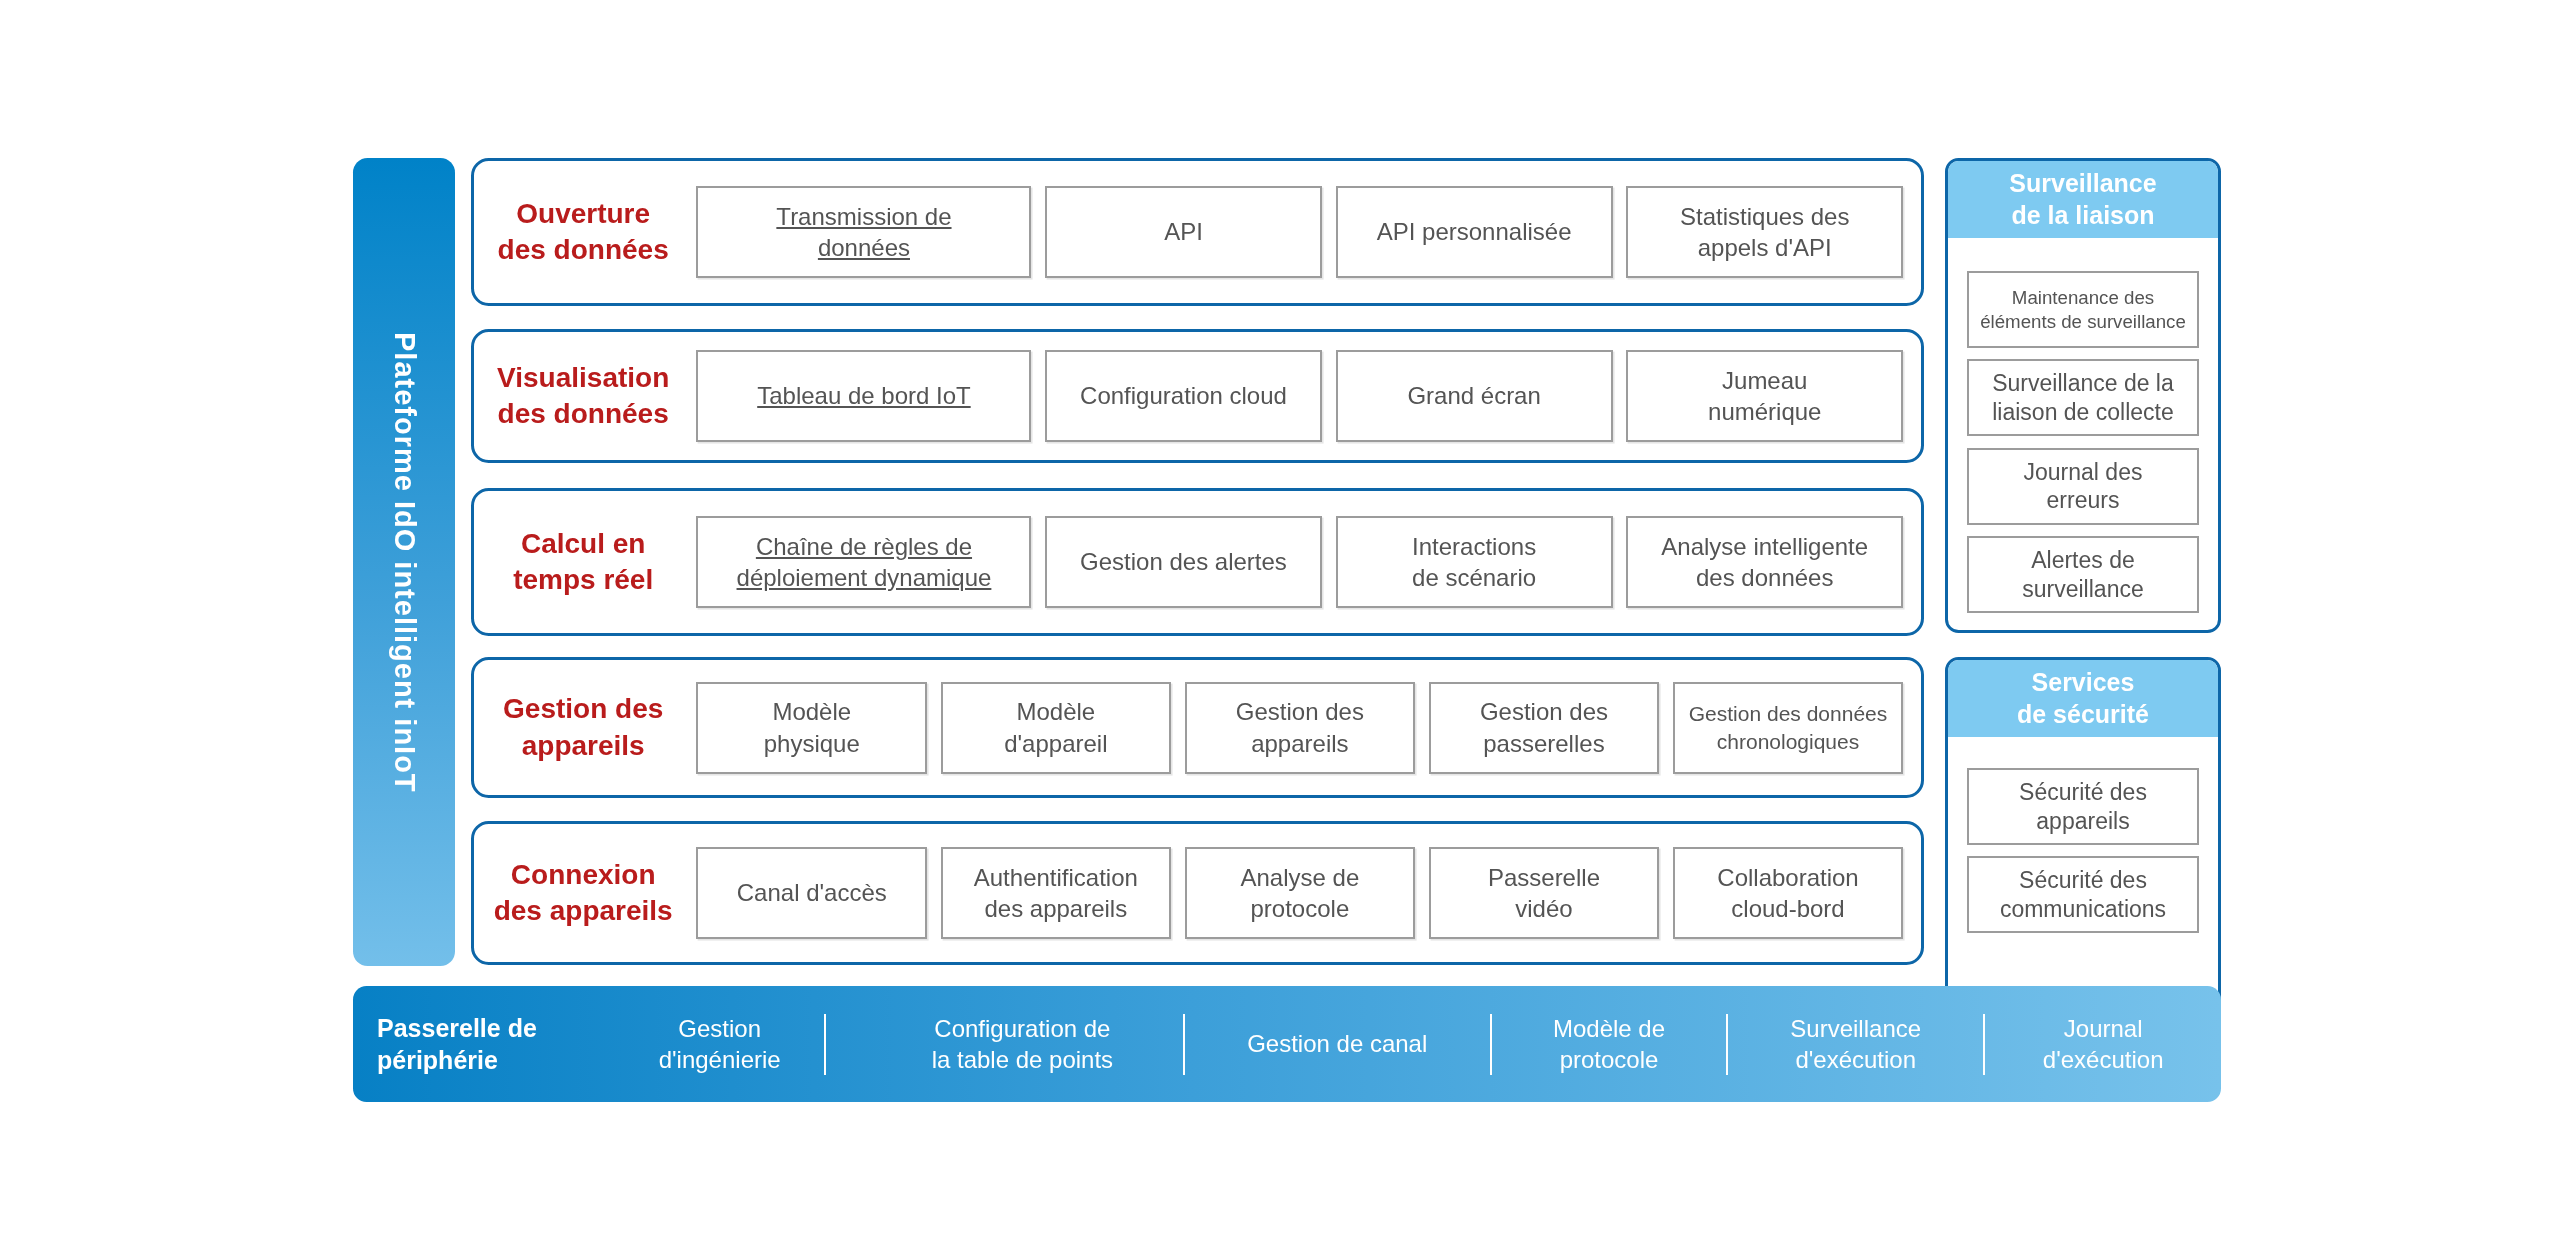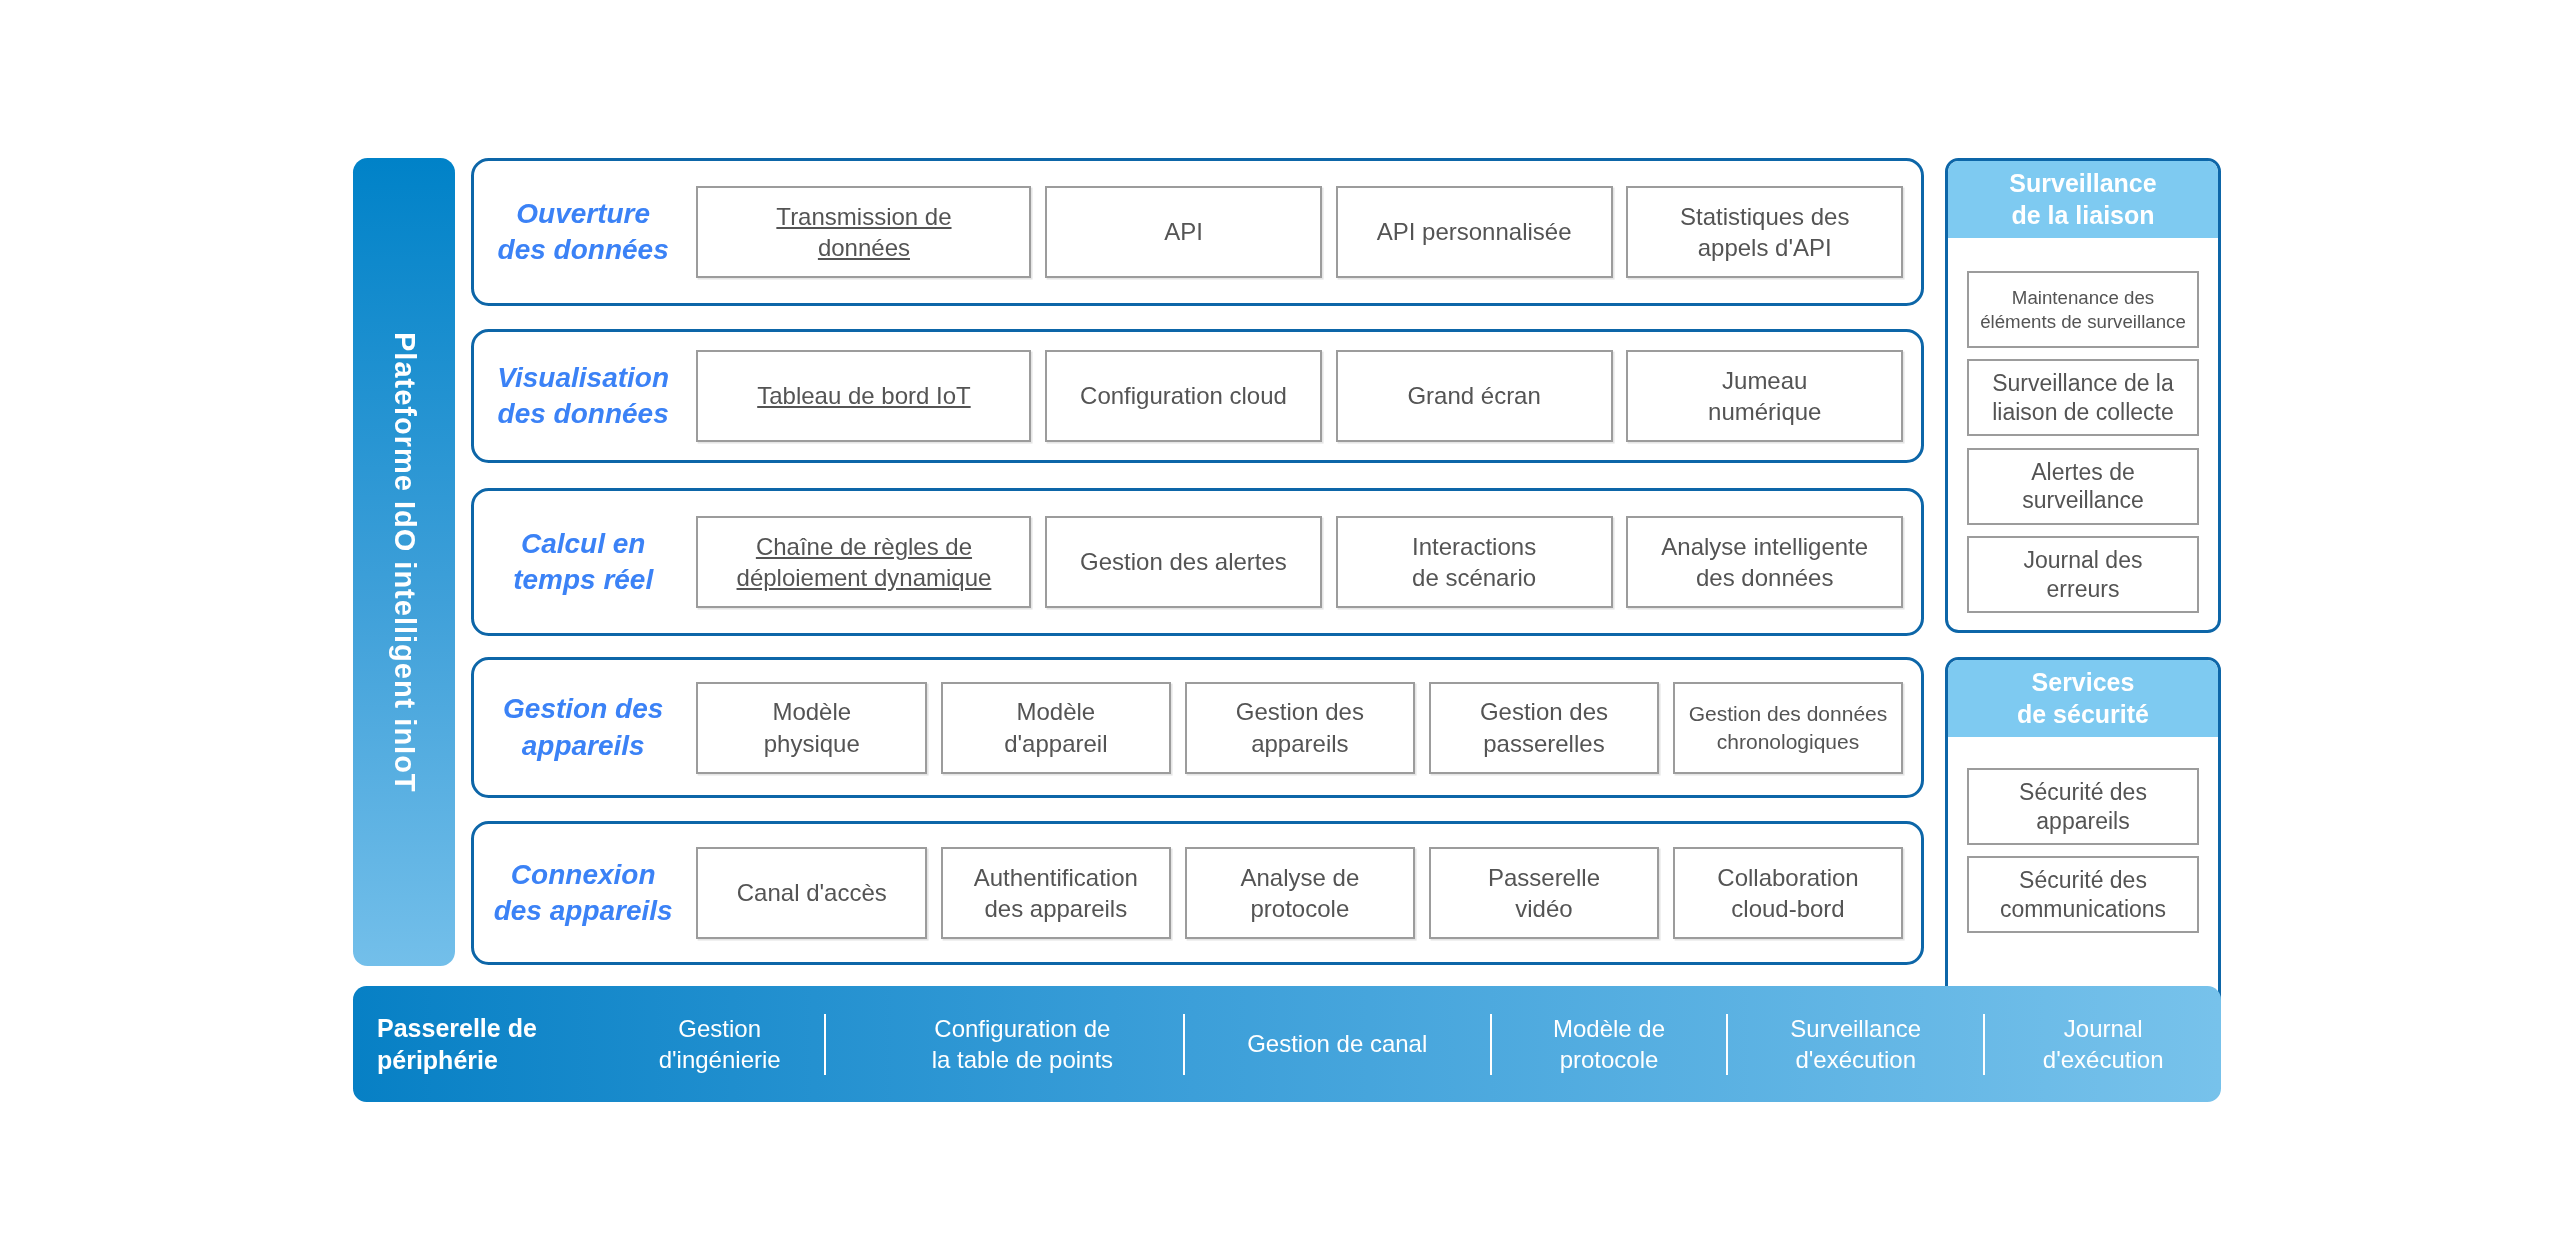--- a/index.html
+++ b/index.html
@@ -40,24 +40,23 @@
     border: 3.1px solid #0d66a8;
     border-radius: 17.7px;
     display: flex; align-items: center;
     padding: 0 17.7px 0 5.2px;
   }
   .row-label {
     flex: 0 0 208px;
     text-align: center;
     font-size: 28px;
     font-weight: bold;
-    color: #3b82f6;
-    line-height: 1.3;
-    white-space: pre-line;
-    font-style: italic;
+    color: #b91c1c;
+    line-height: 1.3;
+    white-space: pre-line;
   }
   .row-boxes {
     flex: 1;
     display: flex;
     gap: 13.5px;
     align-items: center;
     margin-left: 9.3px;
   }
   .box {
     flex: 1;
@@ -230,24 +229,24 @@
   </div>
 
   <div class="side-panel" style="top:158px;height:475px;">
     <div class="panel-header">Surveillance
 de la liaison</div>
     <div class="panel-boxes">
       <div class="pbox small">Maintenance des
 éléments de surveillance</div>
       <div class="pbox">Surveillance de la
 liaison de collecte</div>
+      <div class="pbox">Journal des
+erreurs</div>
       <div class="pbox">Alertes de
 surveillance</div>
-      <div class="pbox">Journal des
-erreurs</div>
     </div>
   </div>
 
   <div class="side-panel" style="top:657px;height:376px;">
     <div class="panel-header">Services
 de sécurité</div>
     <div class="panel-boxes" style="padding-top:31px;">
       <div class="pbox">Sécurité des
 appareils</div>
       <div class="pbox">Sécurité des

